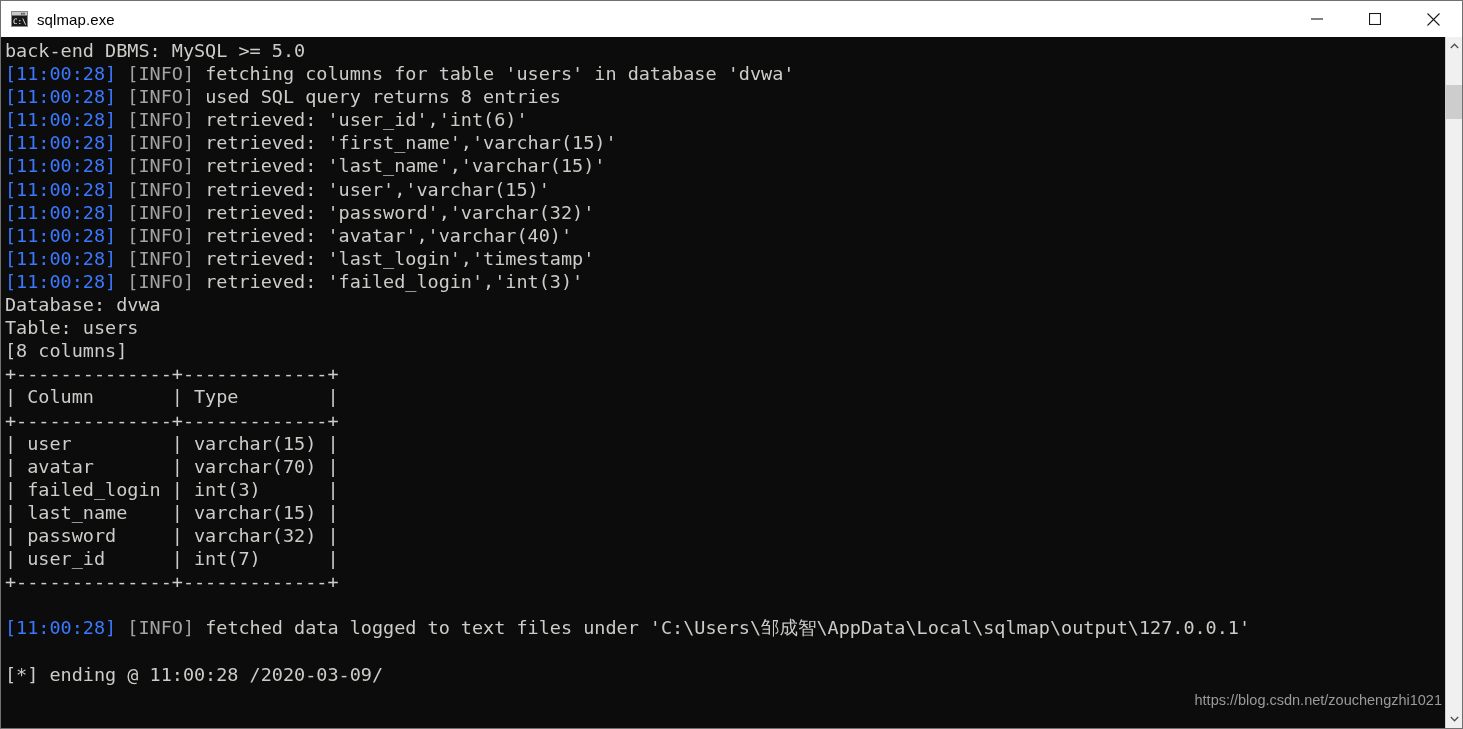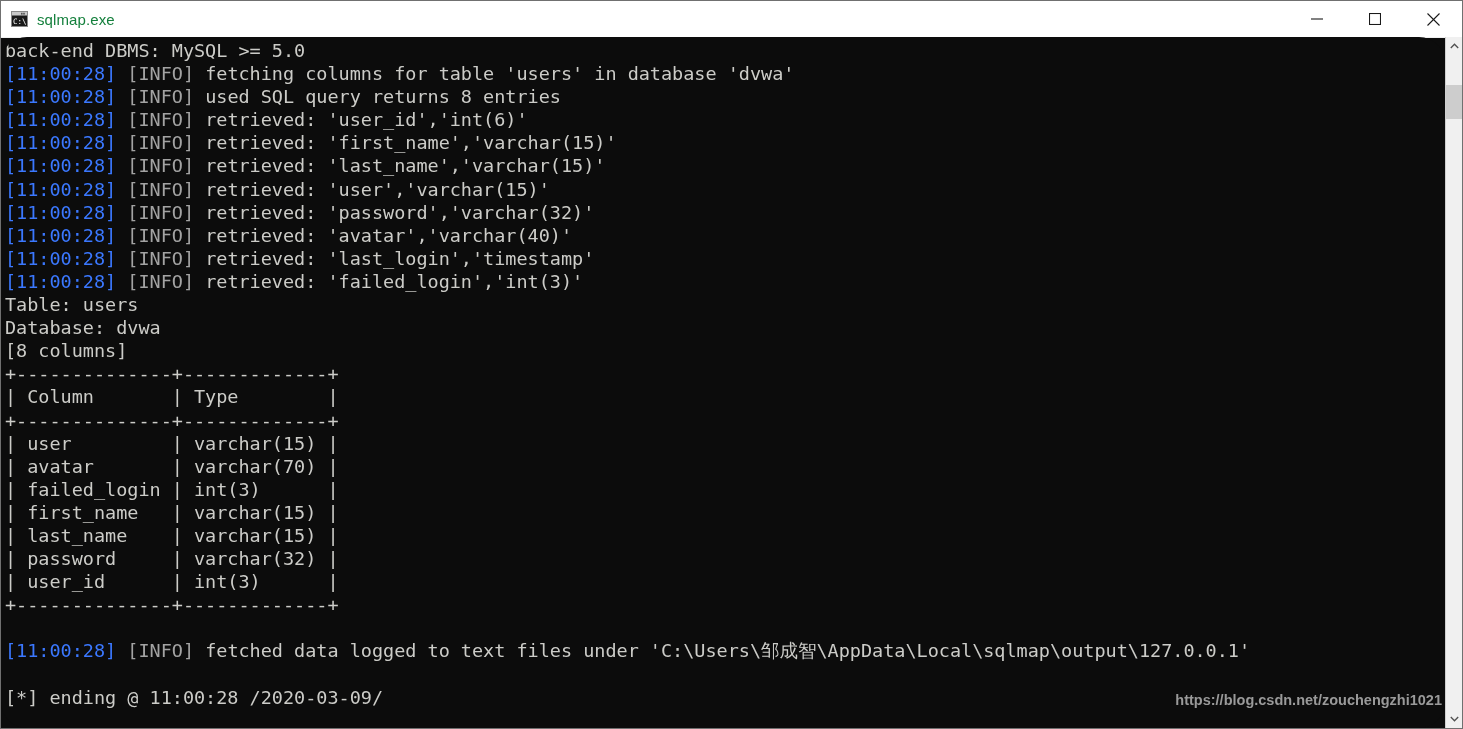--- a/index.html
+++ b/index.html
@@ -41,21 +41,21 @@
     width: 17px;
     height: 16px;
     margin-left: 10px;
     margin-right: 9px;
     flex: 0 0 auto;
     position: relative;
   }
   .title-text {
     font-family: "Liberation Sans", sans-serif;
     font-size: 15px;
-    color: #15803d;
+    color: #000000;
     letter-spacing: 0.1px;
     white-space: nowrap;
   }
   .win-controls {
     margin-left: auto;
     display: flex;
     height: 36px;
   }
   .win-btn {
     width: 58px;
@@ -68,21 +68,20 @@
 
   
   .terminal {
     position: absolute;
     top: 36px;
     left: 0;
     width: 1444px;
     bottom: 0;
     background: #0c0c0c;
     overflow: hidden;
-    border-radius: 26px;
   }
   .term-inner {
     position: relative;
     padding: 2px 0 0 4px;
   }
   .line {
     font-family: "DejaVu Sans Mono", monospace;
     font-size: 18.5px;
     line-height: 23.1px;
     white-space: pre;
@@ -131,21 +130,20 @@
   
   .watermark {
     position: absolute;
     right: 20px;
     bottom: 20px;
     font-family: "Liberation Sans", sans-serif;
     font-size: 14.5px;
     color: #9a9a9a;
     white-space: nowrap;
     pointer-events: none;
-    font-weight: bold;
   }
 </style>
 </head>
 <body>
 
 <div class="window">
 
   <div class="titlebar">
     <span class="app-icon">
       <svg width="17" height="16" viewBox="0 0 17 16">
@@ -184,33 +182,32 @@
         <div class="line"><span class="c-time">[11:00:28]</span> <span class="c-info">[INFO]</span><span class="c-plain"> fetching columns for table 'users' in database 'dvwa'</span></div>
         <div class="line"><span class="c-time">[11:00:28]</span> <span class="c-info">[INFO]</span><span class="c-plain"> used SQL query returns 8 entries</span></div>
         <div class="line"><span class="c-time">[11:00:28]</span> <span class="c-info">[INFO]</span><span class="c-plain"> retrieved: 'user_id','int(6)'</span></div>
         <div class="line"><span class="c-time">[11:00:28]</span> <span class="c-info">[INFO]</span><span class="c-plain"> retrieved: 'first_name','varchar(15)'</span></div>
         <div class="line"><span class="c-time">[11:00:28]</span> <span class="c-info">[INFO]</span><span class="c-plain"> retrieved: 'last_name','varchar(15)'</span></div>
         <div class="line"><span class="c-time">[11:00:28]</span> <span class="c-info">[INFO]</span><span class="c-plain"> retrieved: 'user','varchar(15)'</span></div>
         <div class="line"><span class="c-time">[11:00:28]</span> <span class="c-info">[INFO]</span><span class="c-plain"> retrieved: 'password','varchar(32)'</span></div>
         <div class="line"><span class="c-time">[11:00:28]</span> <span class="c-info">[INFO]</span><span class="c-plain"> retrieved: 'avatar','varchar(40)'</span></div>
         <div class="line"><span class="c-time">[11:00:28]</span> <span class="c-info">[INFO]</span><span class="c-plain"> retrieved: 'last_login','timestamp'</span></div>
         <div class="line"><span class="c-time">[11:00:28]</span> <span class="c-info">[INFO]</span><span class="c-plain"> retrieved: 'failed_login','int(3)'</span></div>
+        <div class="line">Database: dvwa</div>
         <div class="line">Table: users</div>
-        <div class="line">Database: dvwa</div>
         <div class="line">[8 columns]</div>
         <div class="line">+--------------+-------------+</div>
         <div class="line">| Column       | Type        |</div>
         <div class="line">+--------------+-------------+</div>
         <div class="line">| user         | varchar(15) |</div>
         <div class="line">| avatar       | varchar(70) |</div>
         <div class="line">| failed_login | int(3)      |</div>
-        <div class="line">| first_name   | varchar(15) |</div>
         <div class="line">| last_name    | varchar(15) |</div>
         <div class="line">| password     | varchar(32) |</div>
-        <div class="line">| user_id      | int(3)      |</div>
+        <div class="line">| user_id      | int(7)      |</div>
         <div class="line">+--------------+-------------+</div>
         <div class="line blank"> </div>
         <div class="line"><span class="c-time">[11:00:28]</span> <span class="c-info">[INFO]</span><span class="c-plain"> fetched data logged to text files under 'C:\Users\邹成智\AppData\Local\sqlmap\output\127.0.0.1'</span></div>
         <div class="line blank"> </div>
         <div class="line">[*] ending @ 11:00:28 /2020-03-09/</div>
       </div>
   </div>
 
   <div class="scrollbar">
     <div class="sb-arrow">

